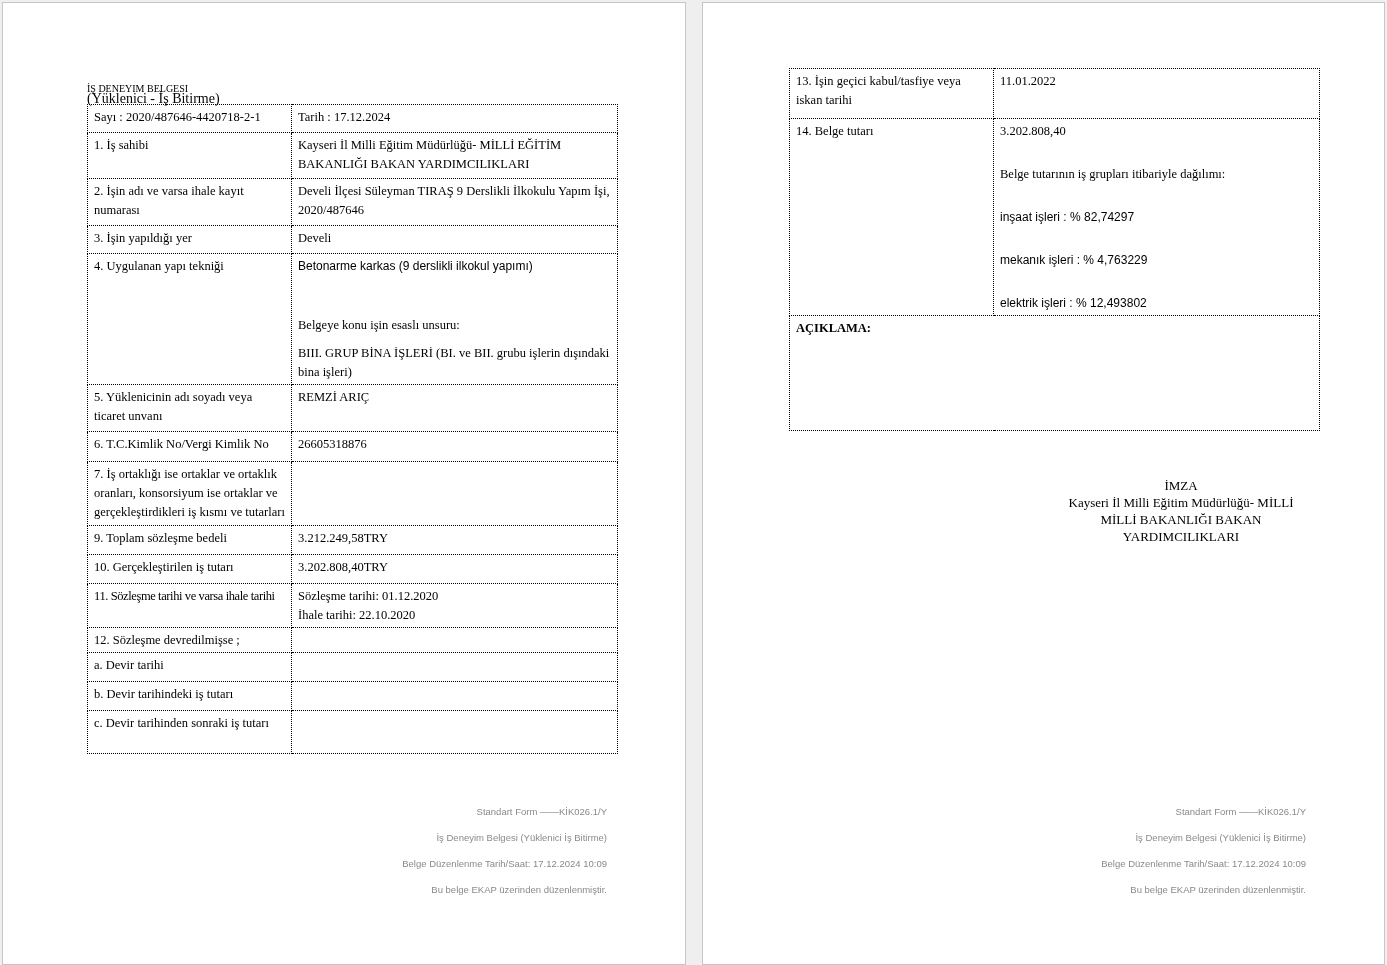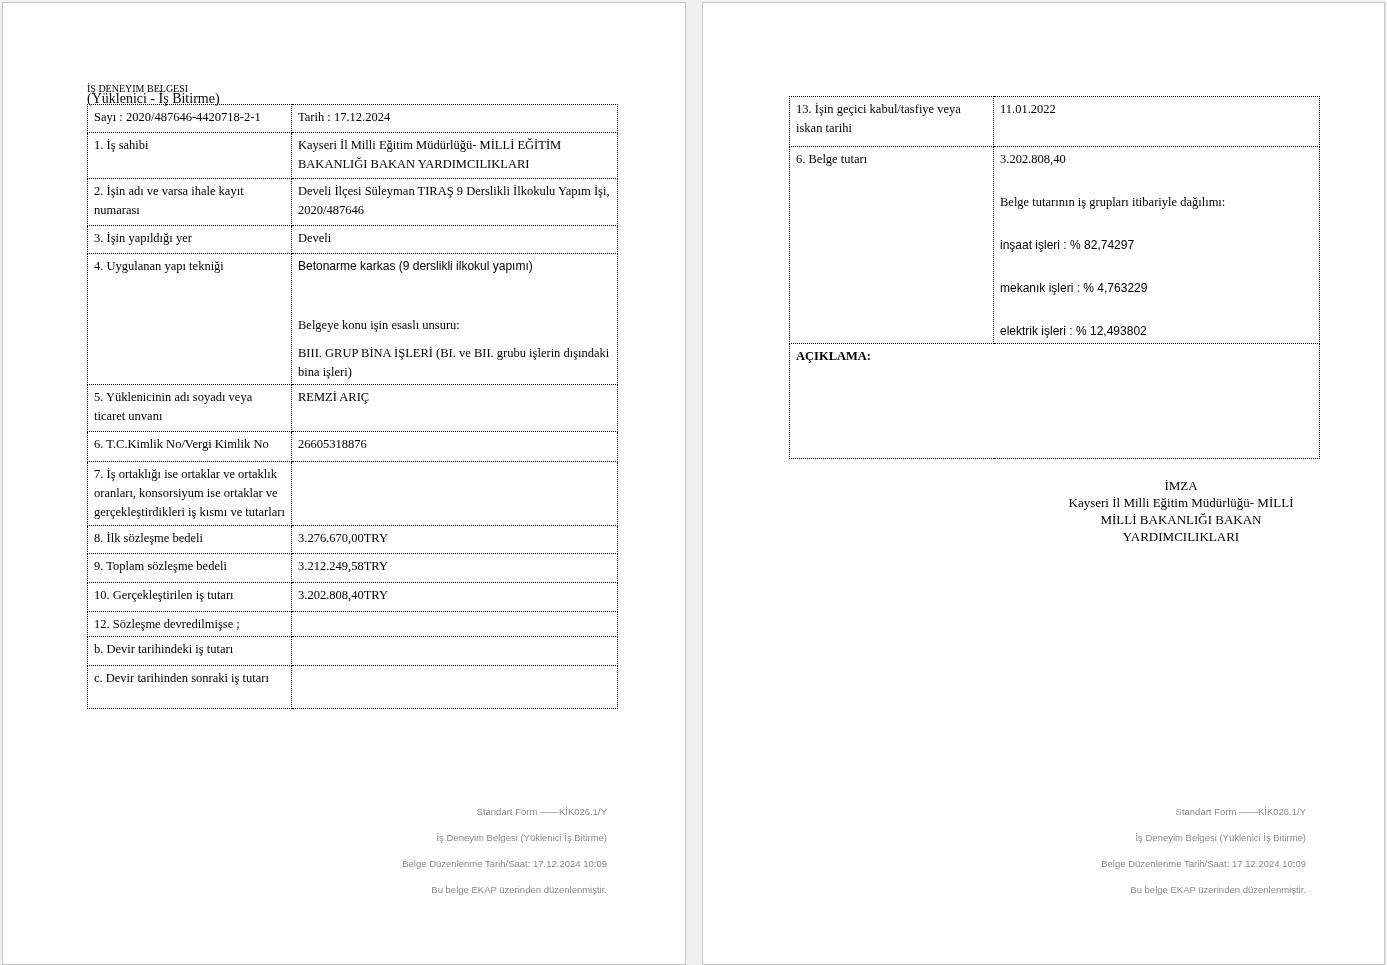--- a/index.html
+++ b/index.html
@@ -21,21 +21,21 @@
     color:#000;
   }
   .doc-title{font-size:10px;line-height:11px;}
   .doc-subtitle{font-size:14px;line-height:10px;}
 
   table.doc-table{
     position:absolute;border-collapse:collapse;table-layout:fixed;
     width:530px;
   }
   #tbl1{left:84px;top:101px;}
-  #tbl2{left:86px;top:93px;}
+  #tbl2{left:86px;top:65px;}
   .doc-table td{
     border:1px dotted #000;
     vertical-align:top;
     padding:3px 6px 2px 6px;
     font-size:12.5px;line-height:19px;color:#000;
     overflow:hidden;
   }
   .lbl{}
   .indent{padding-left:36px;}
   .nowrap{white-space:nowrap;letter-spacing:-0.4px;font-size:12px;}
@@ -104,34 +104,41 @@
         <td>REMZİ ARIÇ</td>
       </tr>
       <tr style="height:30px">
         <td class="lbl">6. T.C.Kimlik No/Vergi Kimlik No</td>
         <td>26605318876</td>
       </tr>
       <tr style="height:64px">
         <td class="lbl">7. İş ortaklığı ise ortaklar ve ortaklık oranları, konsorsiyum ise ortaklar ve gerçekleştirdikleri iş kısmı ve tutarları</td>
         <td></td>
       </tr>
-      <tr style="height:28px">
-        <td class="lbl">8. İlk sözleşme bedeli</td>
-        <td>3.276.670,00TRY</td>
-      </tr>
       <tr style="height:29px">
         <td class="lbl">9. Toplam sözleşme bedeli</td>
         <td>3.212.249,58TRY</td>
       </tr>
       <tr style="height:29px">
         <td class="lbl">10. Gerçekleştirilen iş tutarı</td>
         <td>3.202.808,40TRY</td>
       </tr>
+      <tr style="height:39px">
+        <td class="lbl nowrap">11. Sözleşme tarihi ve varsa ihale tarihi</td>
+        <td>
+          <div>Sözleşme tarihi: 01.12.2020</div>
+          <div>İhale tarihi: 22.10.2020</div>
+        </td>
+      </tr>
       <tr style="height:24px">
         <td class="lbl">12. Sözleşme devredilmişse ;</td>
+        <td></td>
+      </tr>
+      <tr style="height:29px">
+        <td class="lbl indent">a. Devir tarihi</td>
         <td></td>
       </tr>
       <tr style="height:29px">
         <td class="lbl indent">b. Devir tarihindeki iş tutarı</td>
         <td></td>
       </tr>
       <tr style="height:43px">
         <td class="lbl indent">c. Devir tarihinden sonraki iş tutarı</td>
         <td></td>
       </tr>
@@ -152,21 +159,21 @@
       <colgroup>
           <col style="width:204px">
           <col style="width:326px">
         </colgroup>
       <tbody>
           <tr style="height:50px">
         <td class="lbl">13. İşin geçici kabul/tasfiye veya iskan tarihi</td>
         <td>11.01.2022</td>
       </tr>
       <tr style="height:167px">
-        <td class="lbl">6. Belge tutarı</td>
+        <td class="lbl">14. Belge tutarı</td>
         <td>
           <div>3.202.808,40</div>
           <div class="gap-top-md">Belge tutarının iş grupları itibariyle dağılımı:</div>
           <div class="sans gap-top-md">inşaat işleri : % 82,74297</div>
           <div class="sans gap-top-md">mekanık işleri : % 4,763229</div>
           <div class="sans gap-top-md">elektrik işleri : % 12,493802</div>
         </td>
       </tr>
       <tr style="height:115px">
         <td colspan="2">

